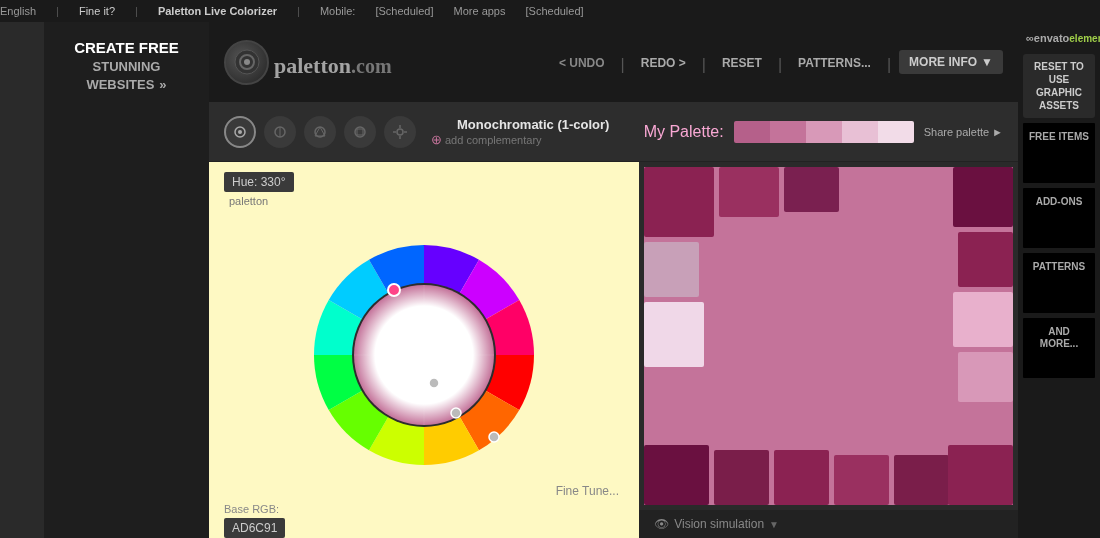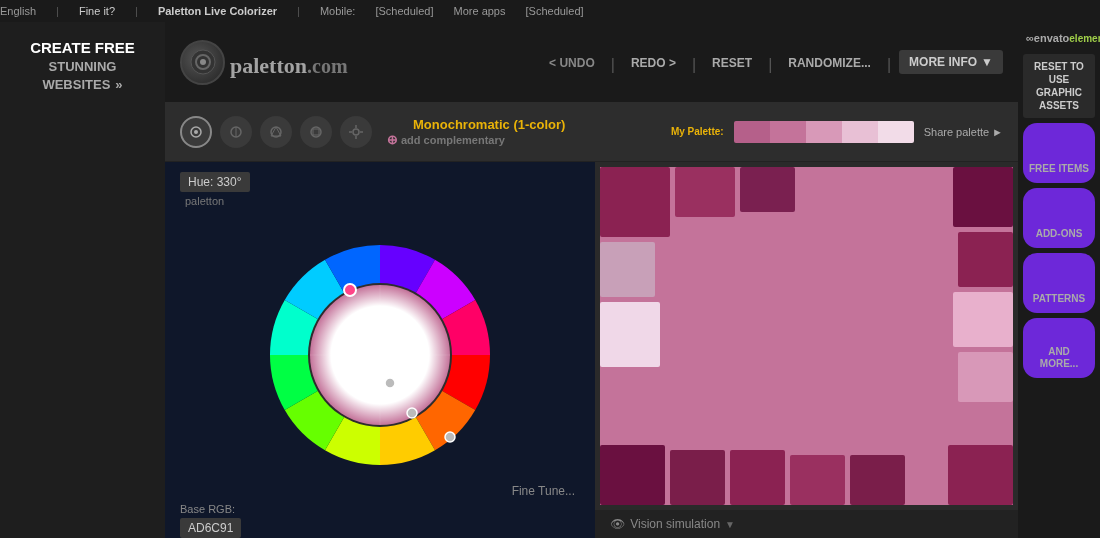--- a/index.html
+++ b/index.html
@@ -28,20 +28,21 @@
     .top-nav span { cursor: pointer; }
     .top-nav .like-it { color: #ccc; }
     .top-nav .paletton-live { color: #ccc; font-weight: bold; }
     .top-nav .separator { color: #555; }
 
     
     .main-layout {
       display: flex;
       flex: 1;
       overflow: hidden;
+      margin-left: 44px;
     }
 
     
     .left-sidebar {
       width: 165px;
       background: #1e1e1e;
       display: flex;
       flex-direction: column;
       align-items: center;
       padding: 15px 10px;
@@ -156,43 +157,41 @@
       border-radius: 50%;
       display: flex;
       align-items: center;
       justify-content: center;
       cursor: pointer;
       font-size: 14px;
       color: #888;
     }
     .mode-icon.active { border: 2px solid #888; }
     .mode-label {
-      color: #eab308;
+      color: #e5e5e5;
       font-size: 13px;
       font-weight: bold;
       padding-left: 26px;
     }
     .mode-sub {
       color: #777;
       font-size: 11px;
-      font-weight: bold;
     }
     .mode-text-area { display: flex; flex-direction: column; }
 
     
     .palette-bar {
       display: flex;
       align-items: center;
       margin-left: auto;
       gap: 10px;
     }
     .palette-label {
-      color: #eab308;
-      font-size: 10px;
-      font-weight: bold;
+      color: #f9a8d4;
+      font-size: 16px;
     }
     .palette-preview {
       width: 180px;
       height: 22px;
       display: flex;
       overflow: hidden;
       border-radius: 2px;
     }
     .palette-swatch {
       flex: 1;
@@ -210,21 +209,21 @@
     
     .work-area {
       display: flex;
       flex: 1;
       overflow: hidden;
     }
 
     
     .wheel-panel {
       width: 430px;
-      background: #0f172a;
+      background: #fef9c3;
       display: flex;
       flex-direction: column;
       align-items: center;
       padding: 10px 15px;
       flex-shrink: 0;
       position: relative;
     }
     .hue-display {
       align-self: flex-start;
       background: #3a3a3a;
@@ -300,29 +299,29 @@
       border-radius: 3px;
       text-align: center;
     }
     .ready-to-text {
       font-size: 10px;
       color: #ccc;
       font-weight: bold;
       line-height: 1.3;
     }
     .sidebar-menu-item {
-      background: #6d28d9;
+      background: #000000;
       padding: 8px 5px;
-      border-radius: 14px;
+      border-radius: 1px;
       text-align: center;
       cursor: pointer;
       display: flex;
       flex-direction: column;
       align-items: center;
-      justify-content: flex-end;
+      justify-content: flex-start;
       min-height: 60px;
     }
     .sidebar-menu-label {
       font-size: 10px;
       color: #aaa;
       font-weight: bold;
       line-height: 1.2;
       text-align: center;
     }
 
@@ -400,21 +399,21 @@
         </div>
       </div>
       <div class="header-spacer"></div>
       <div class="header-btns">
         <span class="header-btn undo">&lt; UNDO</span>
         <span class="h-divider">|</span>
         <span class="header-btn redo">REDO &gt;</span>
         <span class="h-divider">|</span>
         <span class="header-btn reset">RESET</span>
         <span class="h-divider">|</span>
-        <span class="header-btn randomize">RANDOMIZE...</span>
+        <span class="header-btn randomize">PATTERNS...</span>
         <span class="h-divider">|</span>
         <span class="header-btn more-info">
           <span>MORE INFO</span>
           <span>▼</span>
         </span>
       </div>
     </div>
 
     <div class="controls-bar">
       <div class="color-mode-icons">

